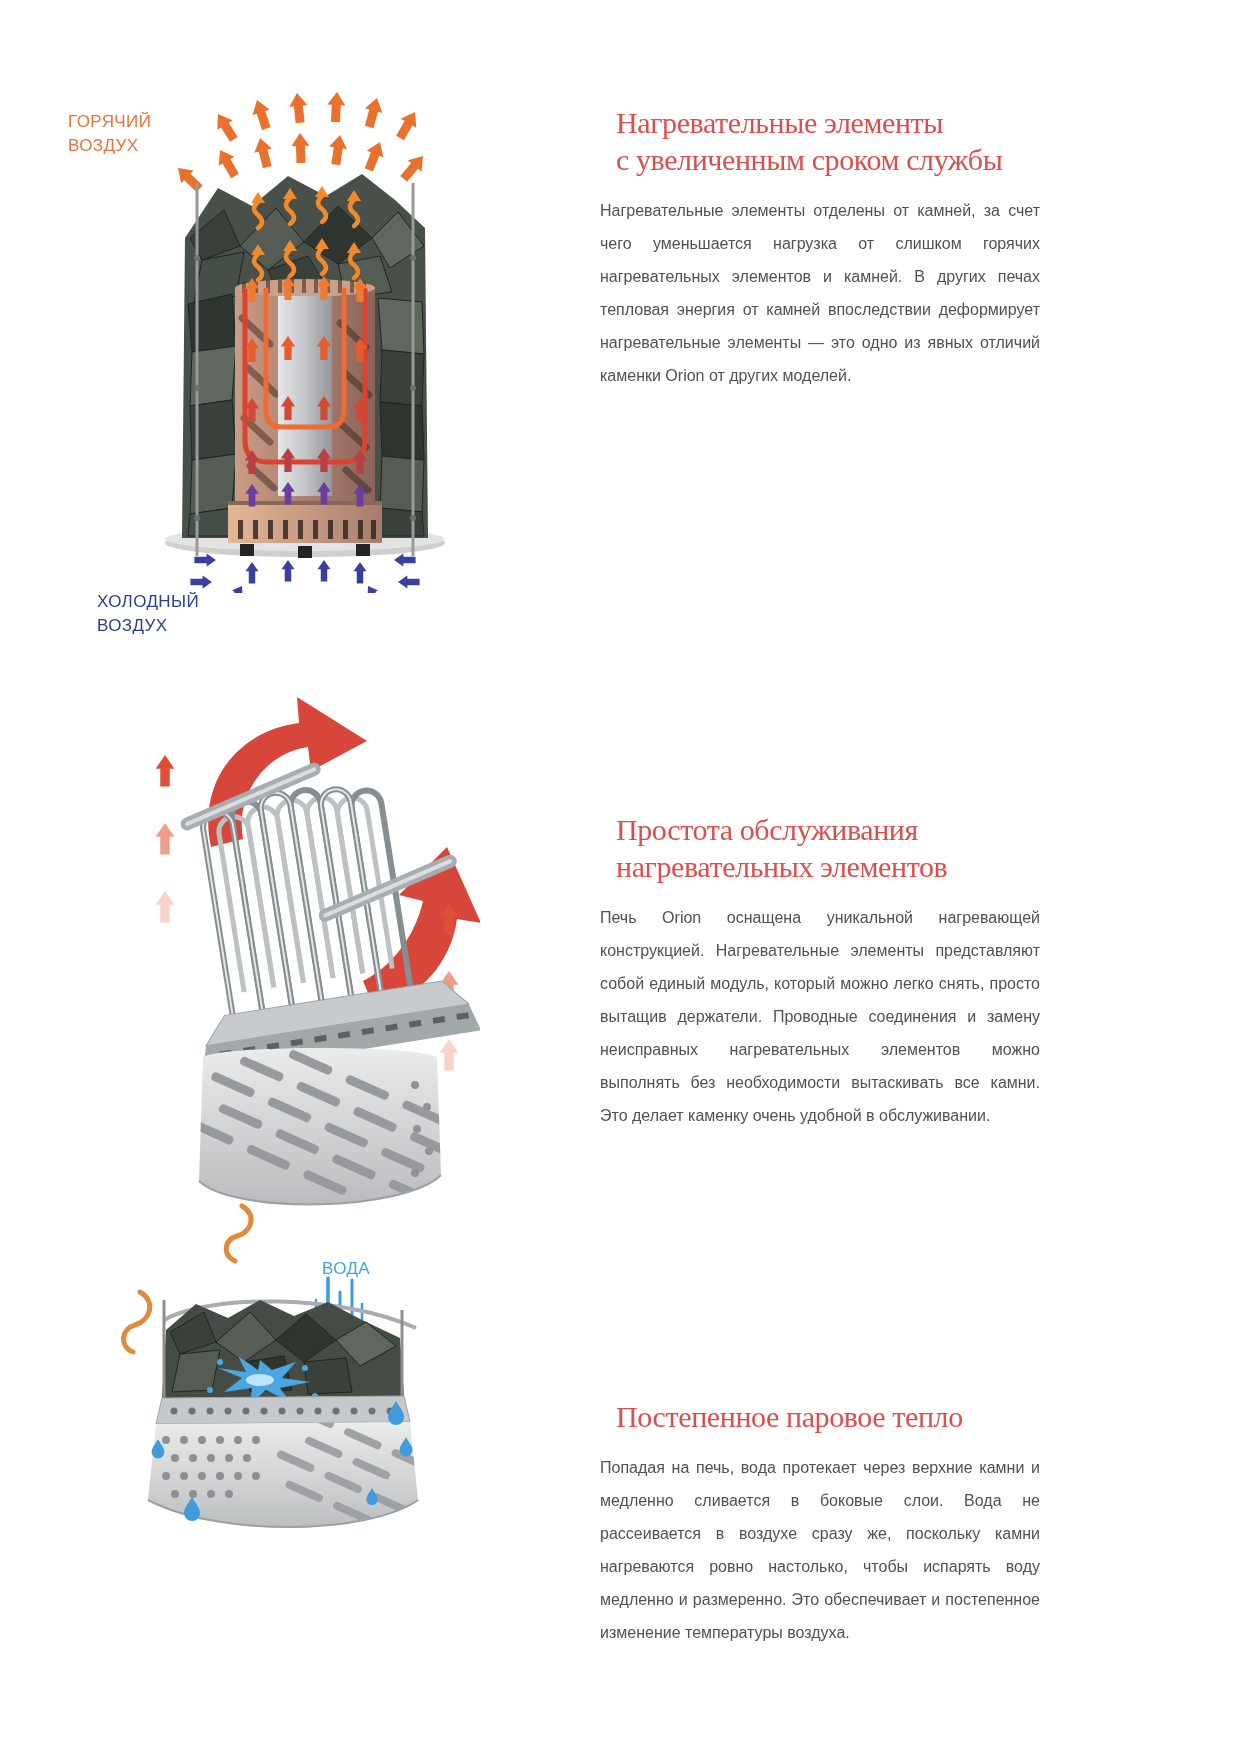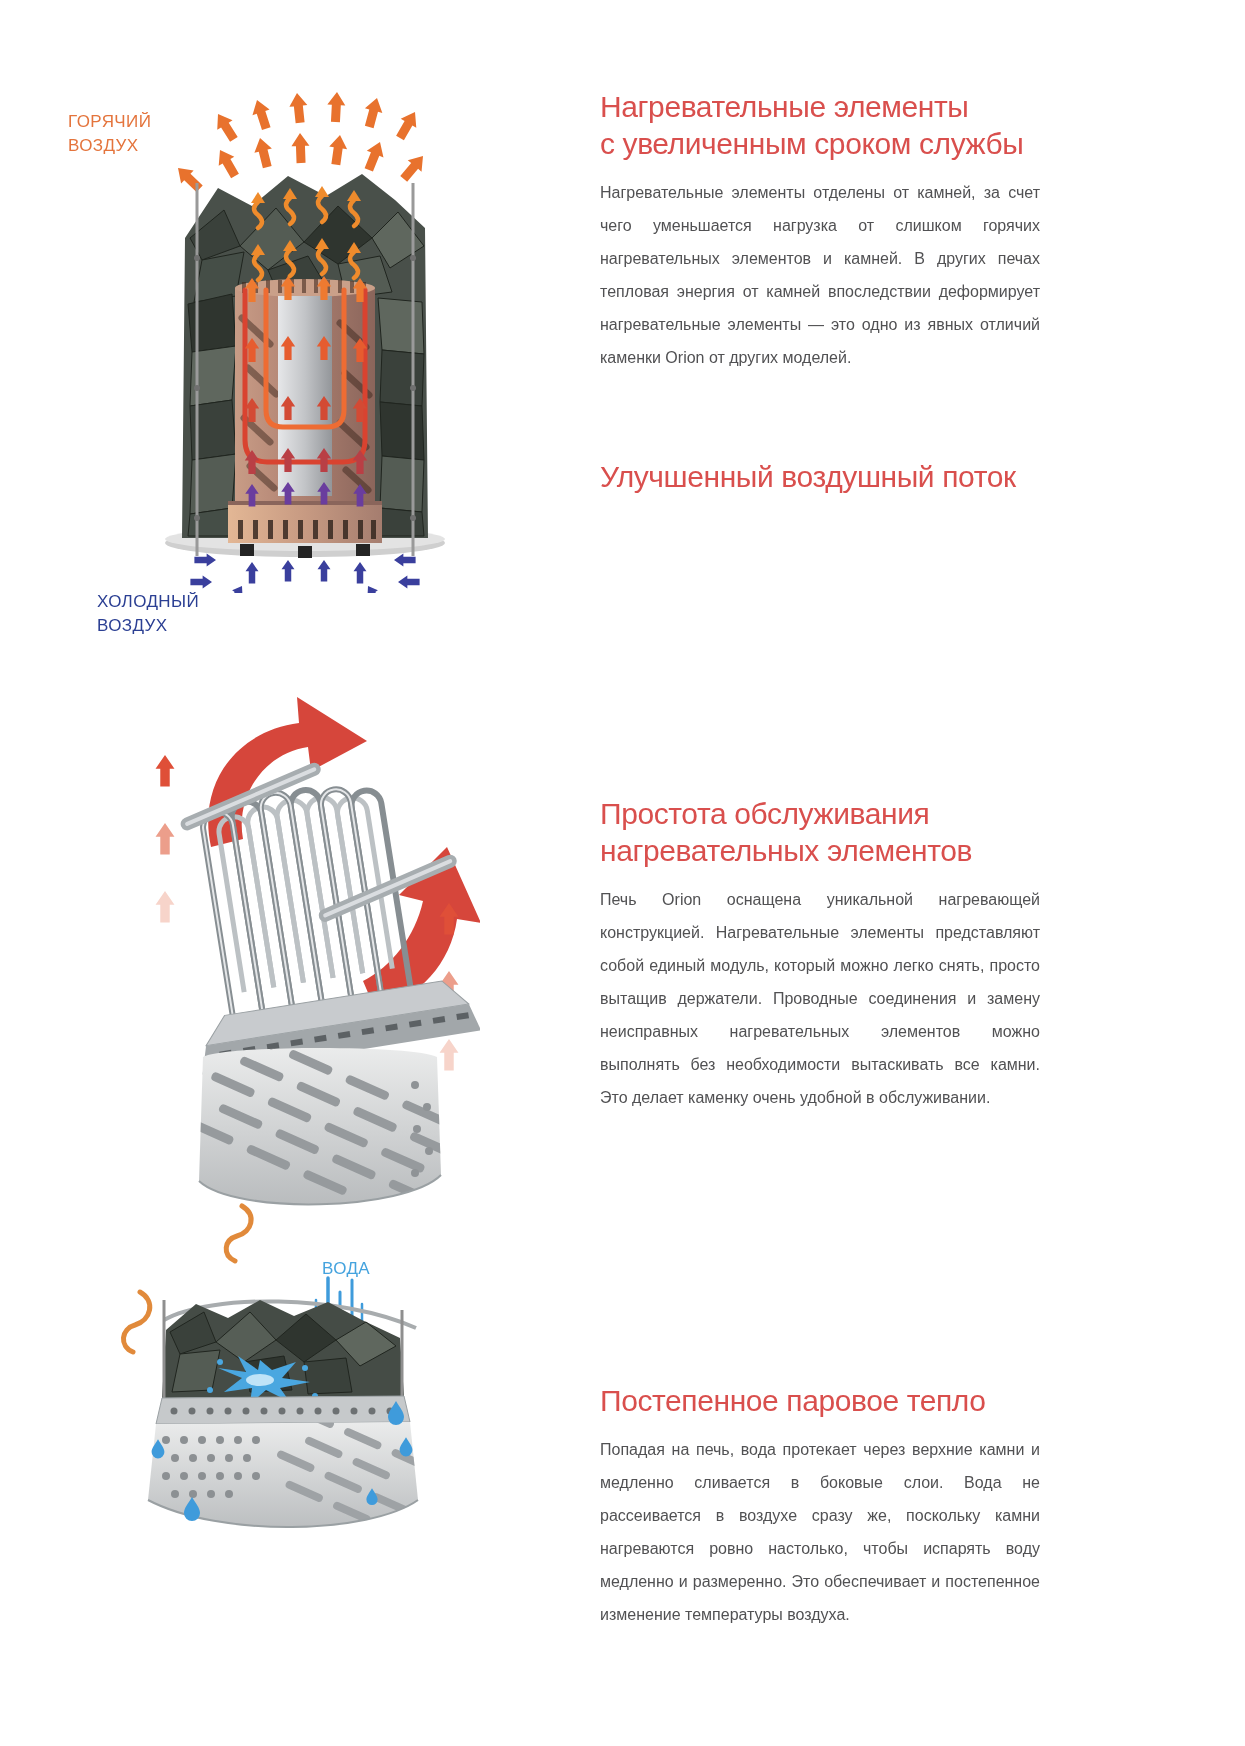--- a/index.html
+++ b/index.html
@@ -3,21 +3,21 @@
 <meta charset="utf-8">
 <style>
   html,body{margin:0;padding:0;background:#fff;}
   #page{
     position:relative;width:1127px;height:1746px;background:#ffffff;
     font-family:"Liberation Sans","DejaVu Sans",sans-serif;overflow:hidden;
   }
   .text-block{position:absolute;left:600px;width:440px;}
   .heading{
     color:var(--c-heading-red,#d94f4d);font-size:30px;line-height:37px;
-    font-weight:400;letter-spacing:-0.4px;white-space:pre-line;margin:0;
+    font-weight:400;letter-spacing:-0.4px;white-space:pre-line;margin:16px;font-family:Liberation Serif, serif;
   }
   .para{
     color:var(--c-body-text,#515153);font-size:16px;line-height:33px;
     text-align:justify;text-align-last:left;margin:14px 0 0 0;
   }
   .air-label{
     position:absolute;font-size:17px;line-height:1.42;letter-spacing:.4px;
     white-space:pre-line;font-weight:400;
   }
   #hot-air-label{left:68px;top:110px;color:var(--c-orange,#e4743c);}
@@ -436,21 +436,20 @@
 ВОЗДУХ</div>
   <div id="water-label" class="air-label">ВОДА</div>
 
   <section class="text-block" style="top:88px">
     <h2 class="heading">Нагревательные элементы
 с увеличенным сроком службы</h2>
     <p class="para">Нагревательные элементы отделены от камней, за счет чего уменьшается нагрузка от слишком горячих нагревательных элементов и камней. В других печах тепловая энергия от камней впоследствии деформирует нагревательные элементы — это одно из явных отличий каменки Orion от других моделей.</p>
   </section>
 
   <section class="text-block" style="top:458px">
-    <h2 class="heading">Улучшенный воздушный поток</h2>
   </section>
 
   <section class="text-block" style="top:1382px">
     <h2 class="heading">Постепенное паровое тепло</h2>
     <p class="para">Попадая на печь, вода протекает через верхние камни и медленно сливается в боковые слои. Вода не рассеивается в воздухе сразу же, поскольку камни нагреваются ровно настолько, чтобы испарять воду медленно и размеренно. Это обеспечивает и постепенное изменение температуры воздуха.</p>
   </section>
 
   <section class="text-block" style="top:795px">
     <h2 class="heading">Простота обслуживания
 нагревательных элементов</h2>

